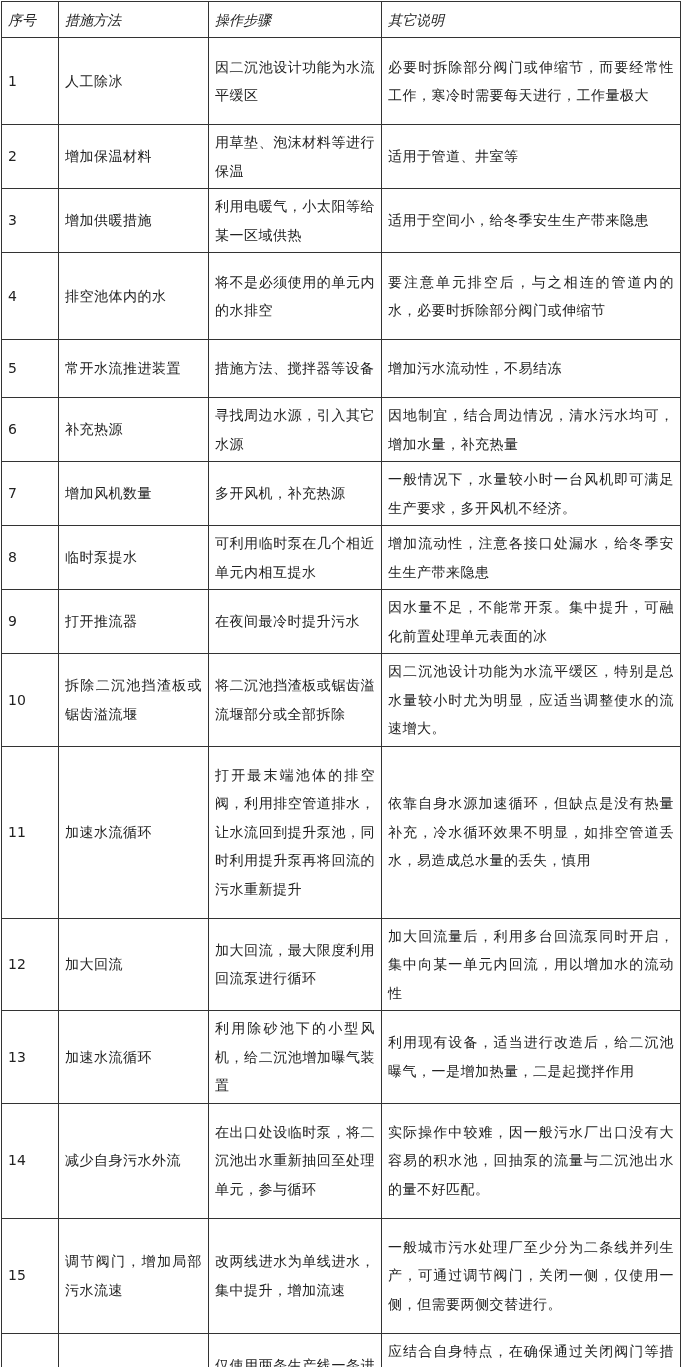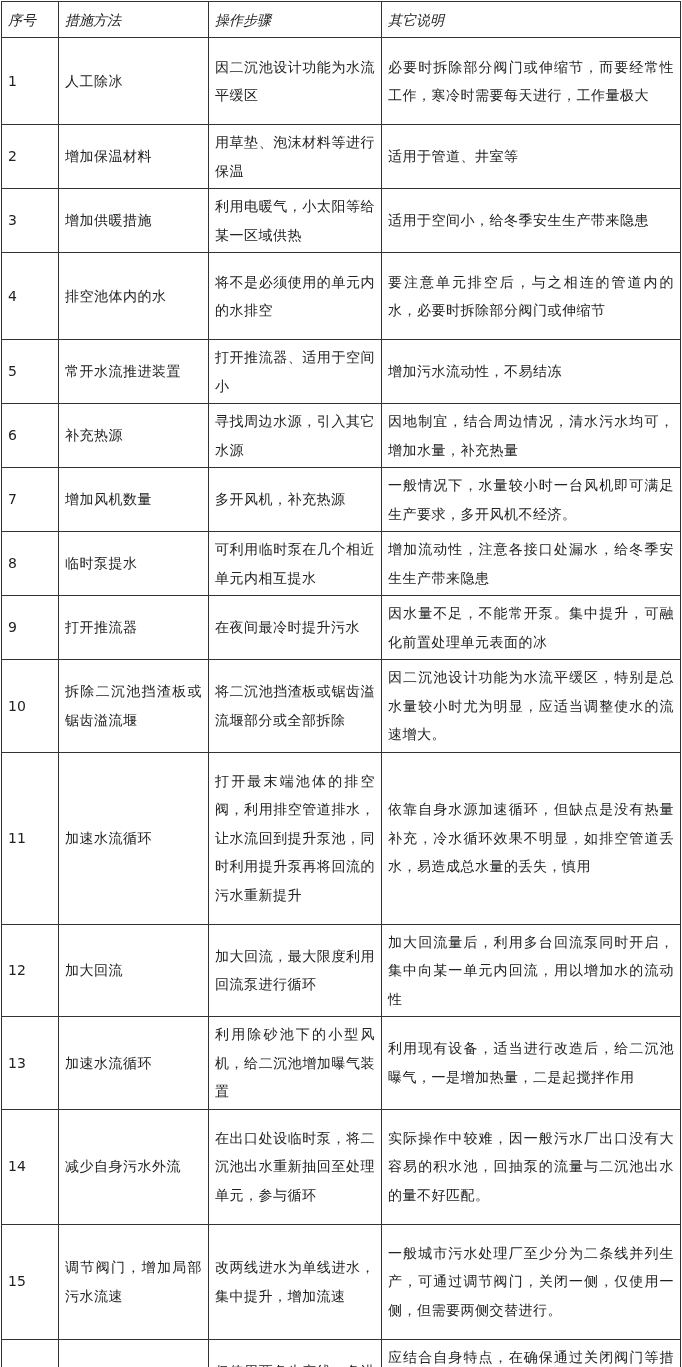--- a/index.html
+++ b/index.html
@@ -44,21 +44,21 @@
       </tr>
       <tr style="height: 87px;">
         <td class="c0">4</td>
         <td class="c1 jst">排空池体内的水</td>
         <td class="c2 jst">将不是必须使用的单元内的水排空</td>
         <td class="c3 jst">要注意单元排空后，与之相连的管道内的水，必要时拆除部分阀门或伸缩节</td>
       </tr>
       <tr style="height: 58px;">
         <td class="c0">5</td>
         <td class="c1 jst">常开水流推进装置</td>
-        <td class="c2 jst">打开推流器、适用于空间小</td>
+        <td class="c2 jst">措施方法、搅拌器等设备</td>
         <td class="c3 jst">增加污水流动性，不易结冻</td>
       </tr>
       <tr style="height: 57px;">
         <td class="c0">6</td>
         <td class="c1 jst">补充热源</td>
         <td class="c2 jst">寻找周边水源，引入其它水源</td>
         <td class="c3 jst">因地制宜，结合周边情况，清水污水均可，增加水量，补充热量</td>
       </tr>
       <tr style="height: 58px;">
         <td class="c0">7</td>

